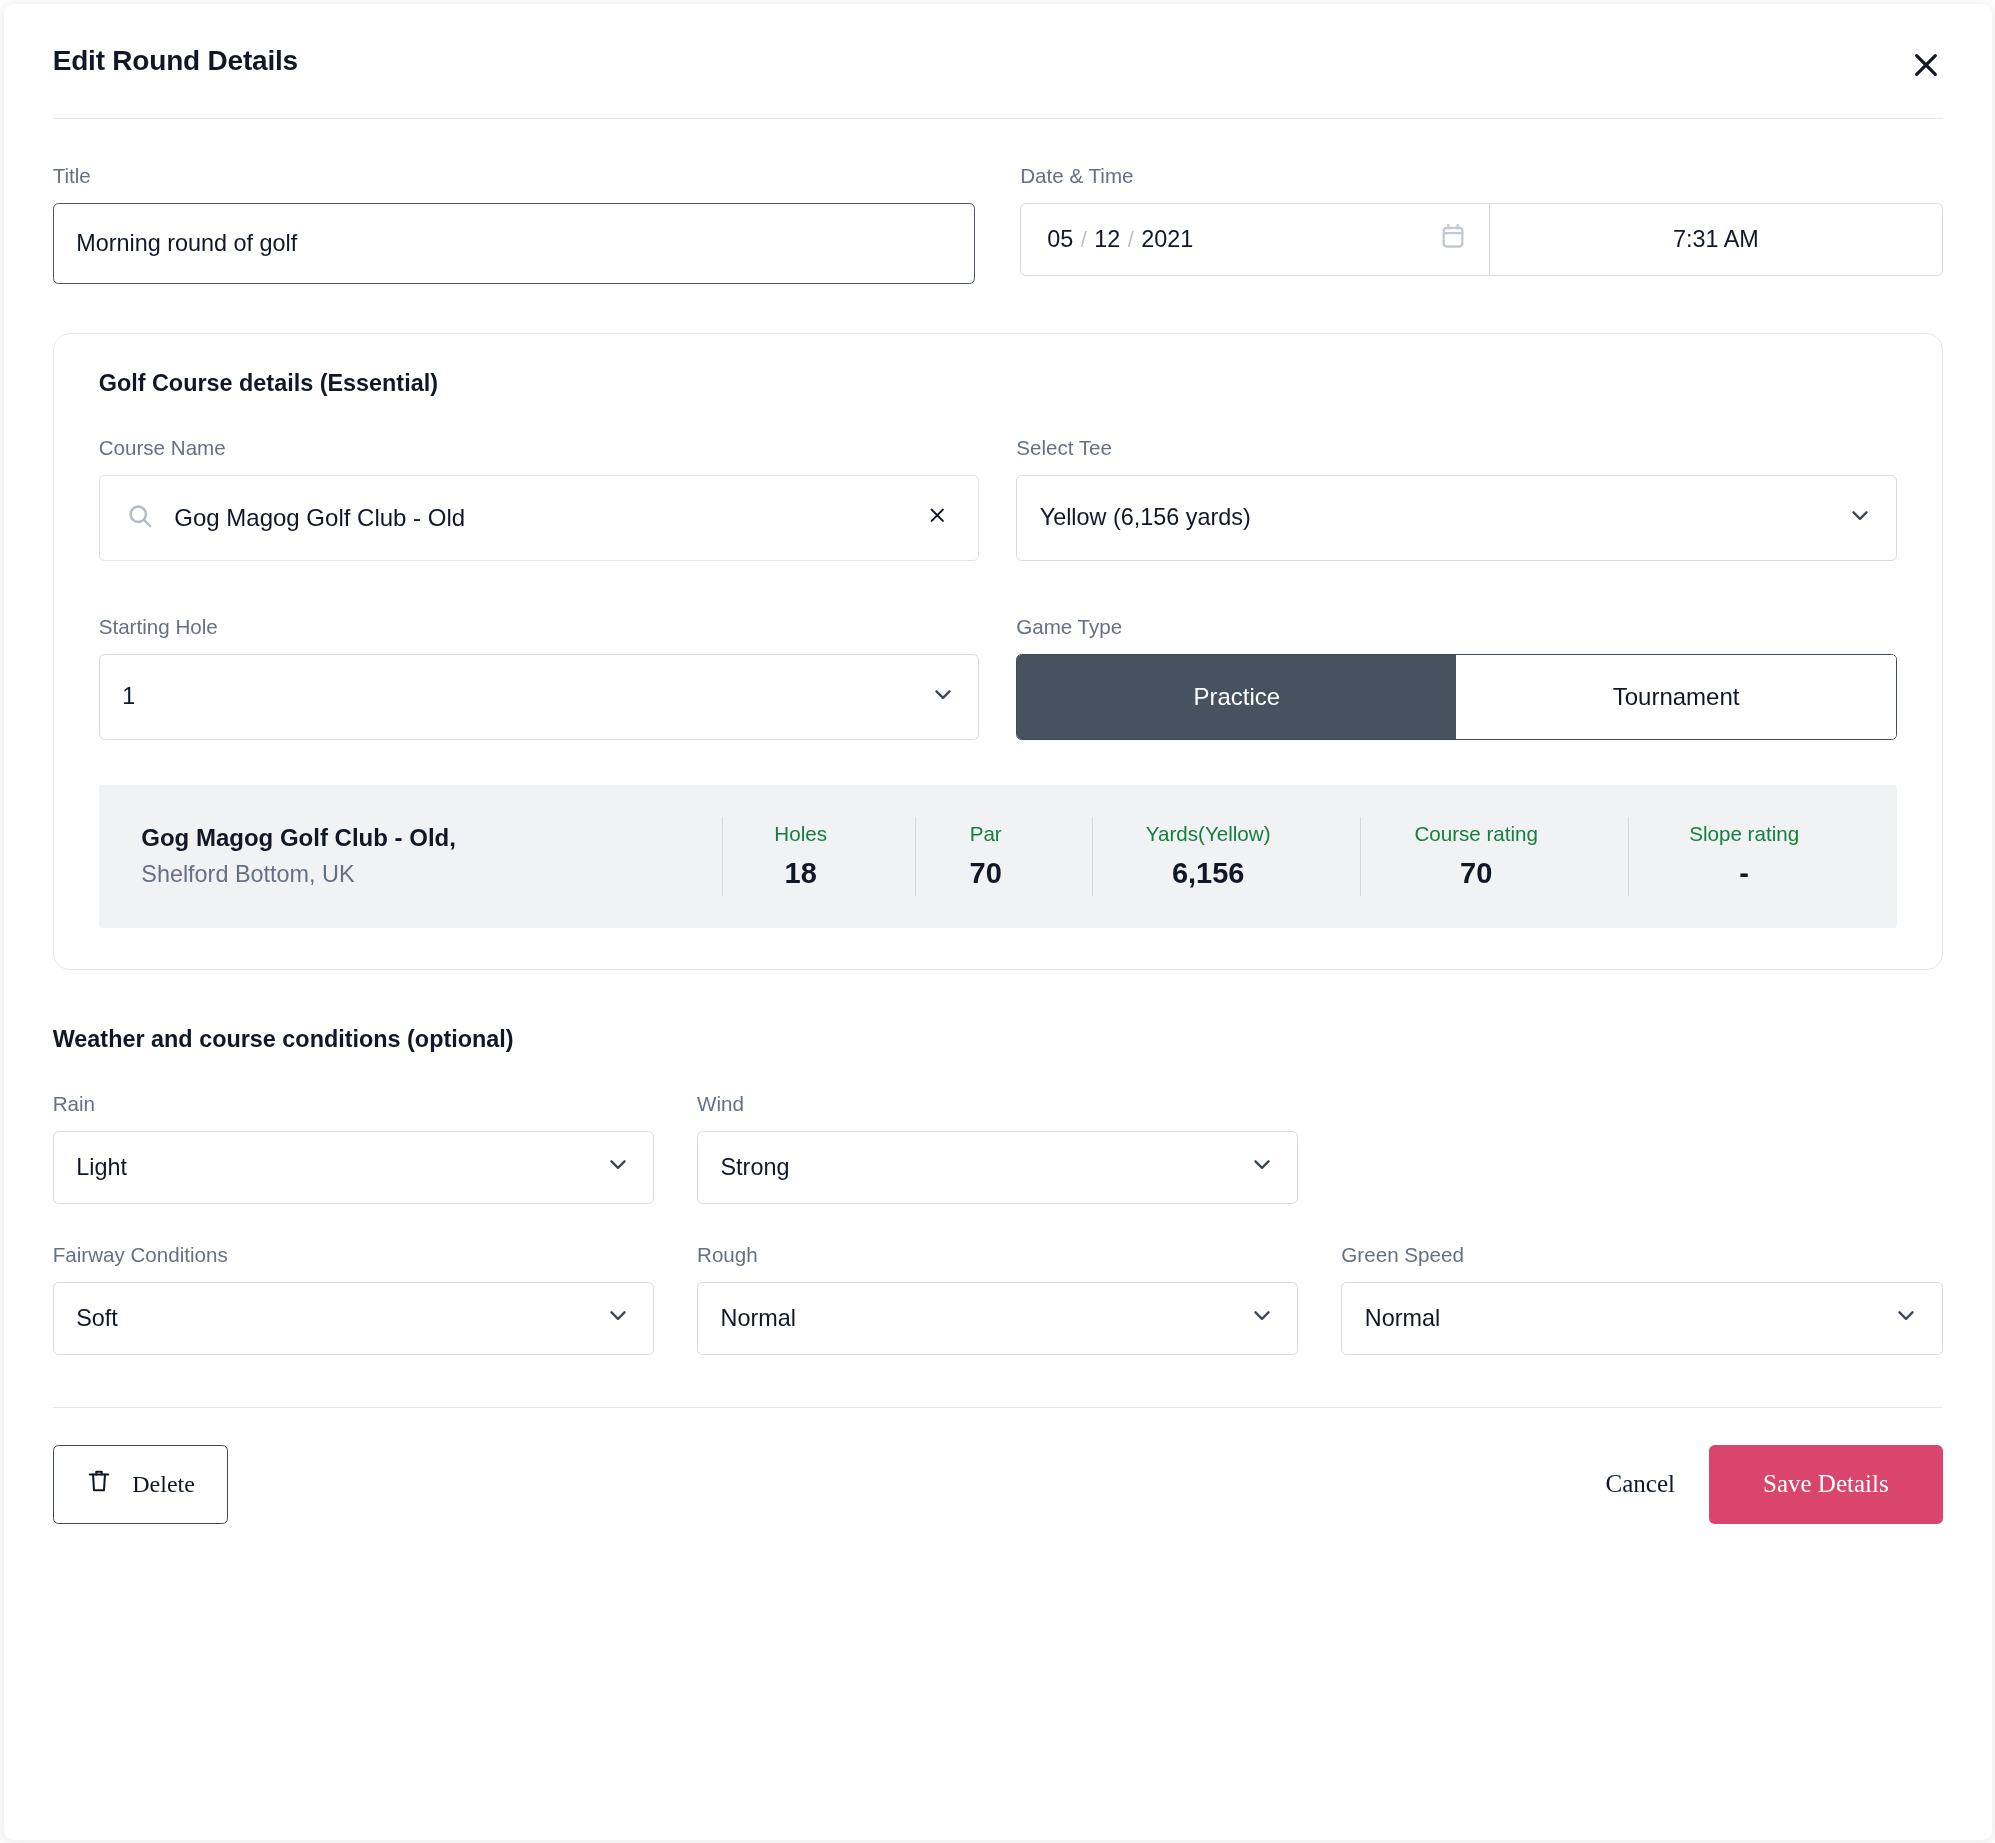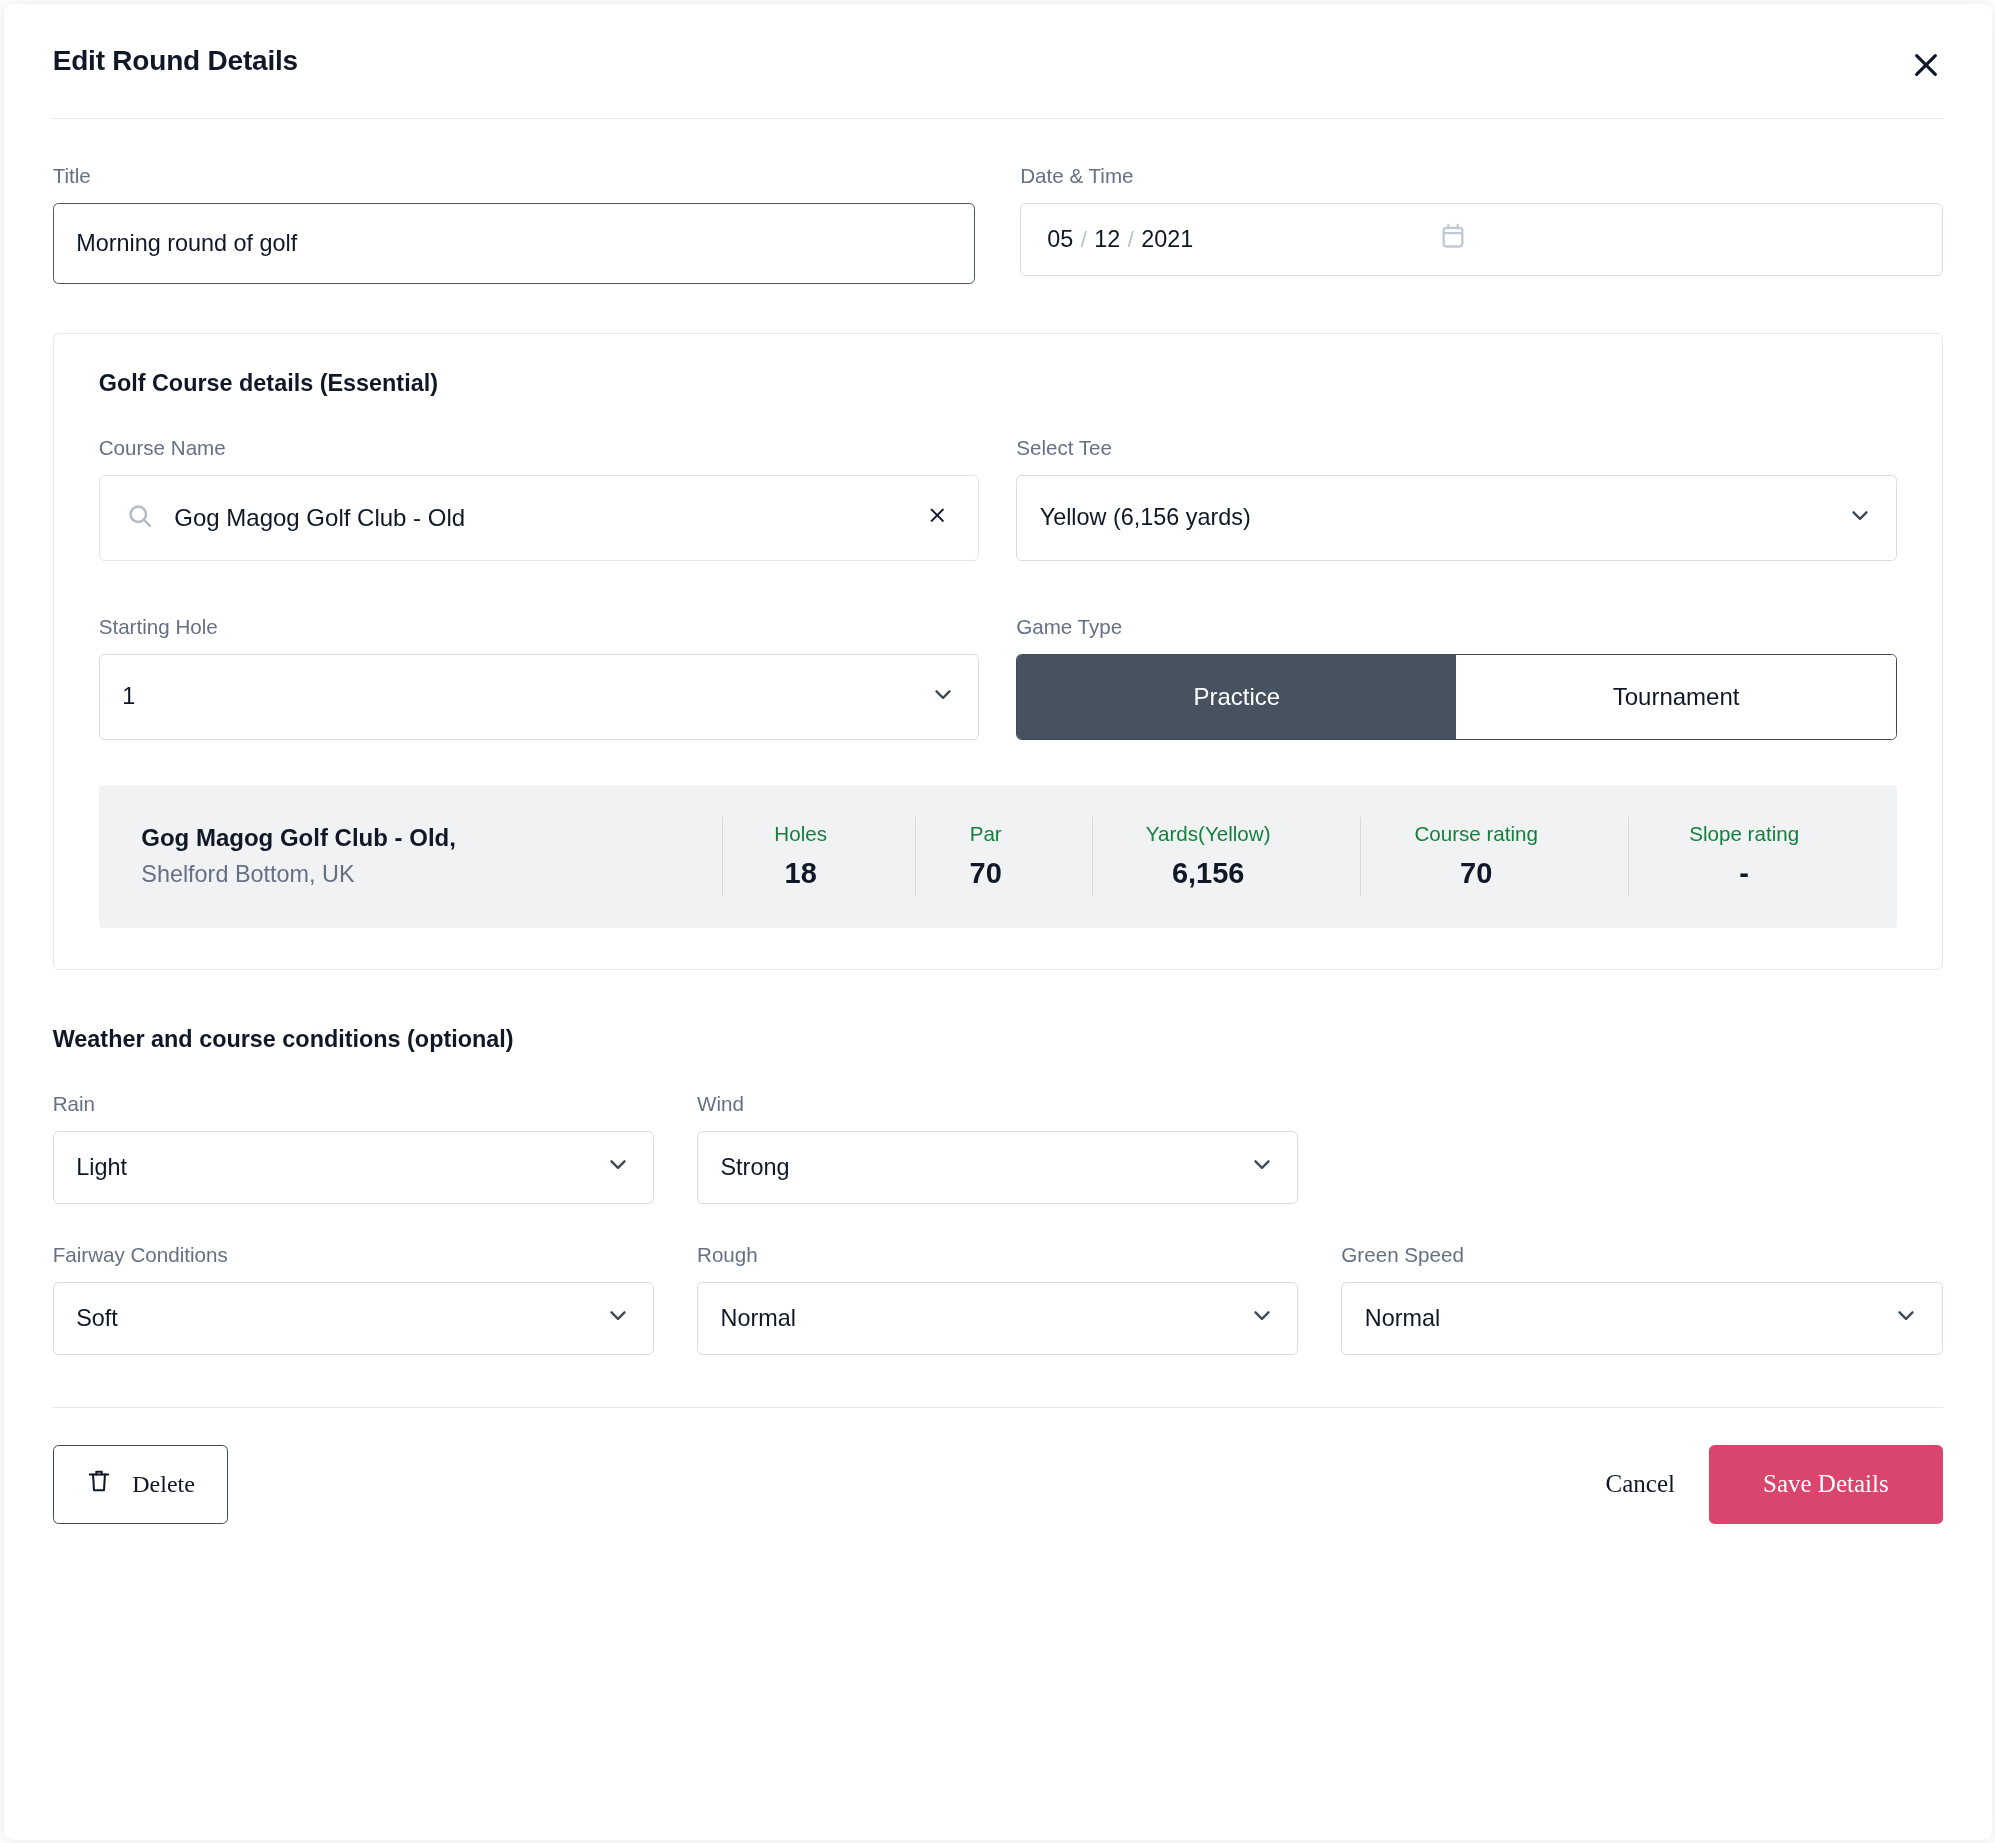--- a/index.html
+++ b/index.html
@@ -119,21 +119,21 @@
     justify-content: center;
     font-size: 23.4px;
     color: #101828;
     cursor: pointer;
   }
 
   
   .card {
     margin: 49px 49px 0 49px;
     border: 0.9px solid #e4e7ec;
-    border-radius: 6px;
+    border-radius: 17px;
     padding: 36px 45px 41px 45px;
   }
   .card-title {
     font-size: 23.4px;
     font-weight: bold;
     color: #101828;
     margin-bottom: 39px;
   }
   .grid2 {
     display: flex;
@@ -311,20 +311,23 @@
           </span>
           <span>
             <svg width="28" height="28" viewBox="0 0 24 24" fill="none" stroke="#c3c9d2" stroke-width="2" stroke-linecap="round">
               <rect x="4" y="5" width="16" height="16" rx="2.5"></rect>
               <line x1="8" y1="2.5" x2="8" y2="5.5"></line>
               <line x1="16" y1="2.5" x2="16" y2="5.5"></line>
               <line x1="4.6" y1="9.5" x2="19.4" y2="9.5"></line>
             </svg>
           </span>
         </div>
+        <div class="time-part">
+          <span>7:31 AM</span>
+        </div>
       </div>
     </div>
   </div>
 
   <div class="card">
     <div class="card-title">Golf Course details (Essential)</div>
 
     <div class="grid2">
       <div class="g-left">
         <span class="field-label">Course Name</span>

